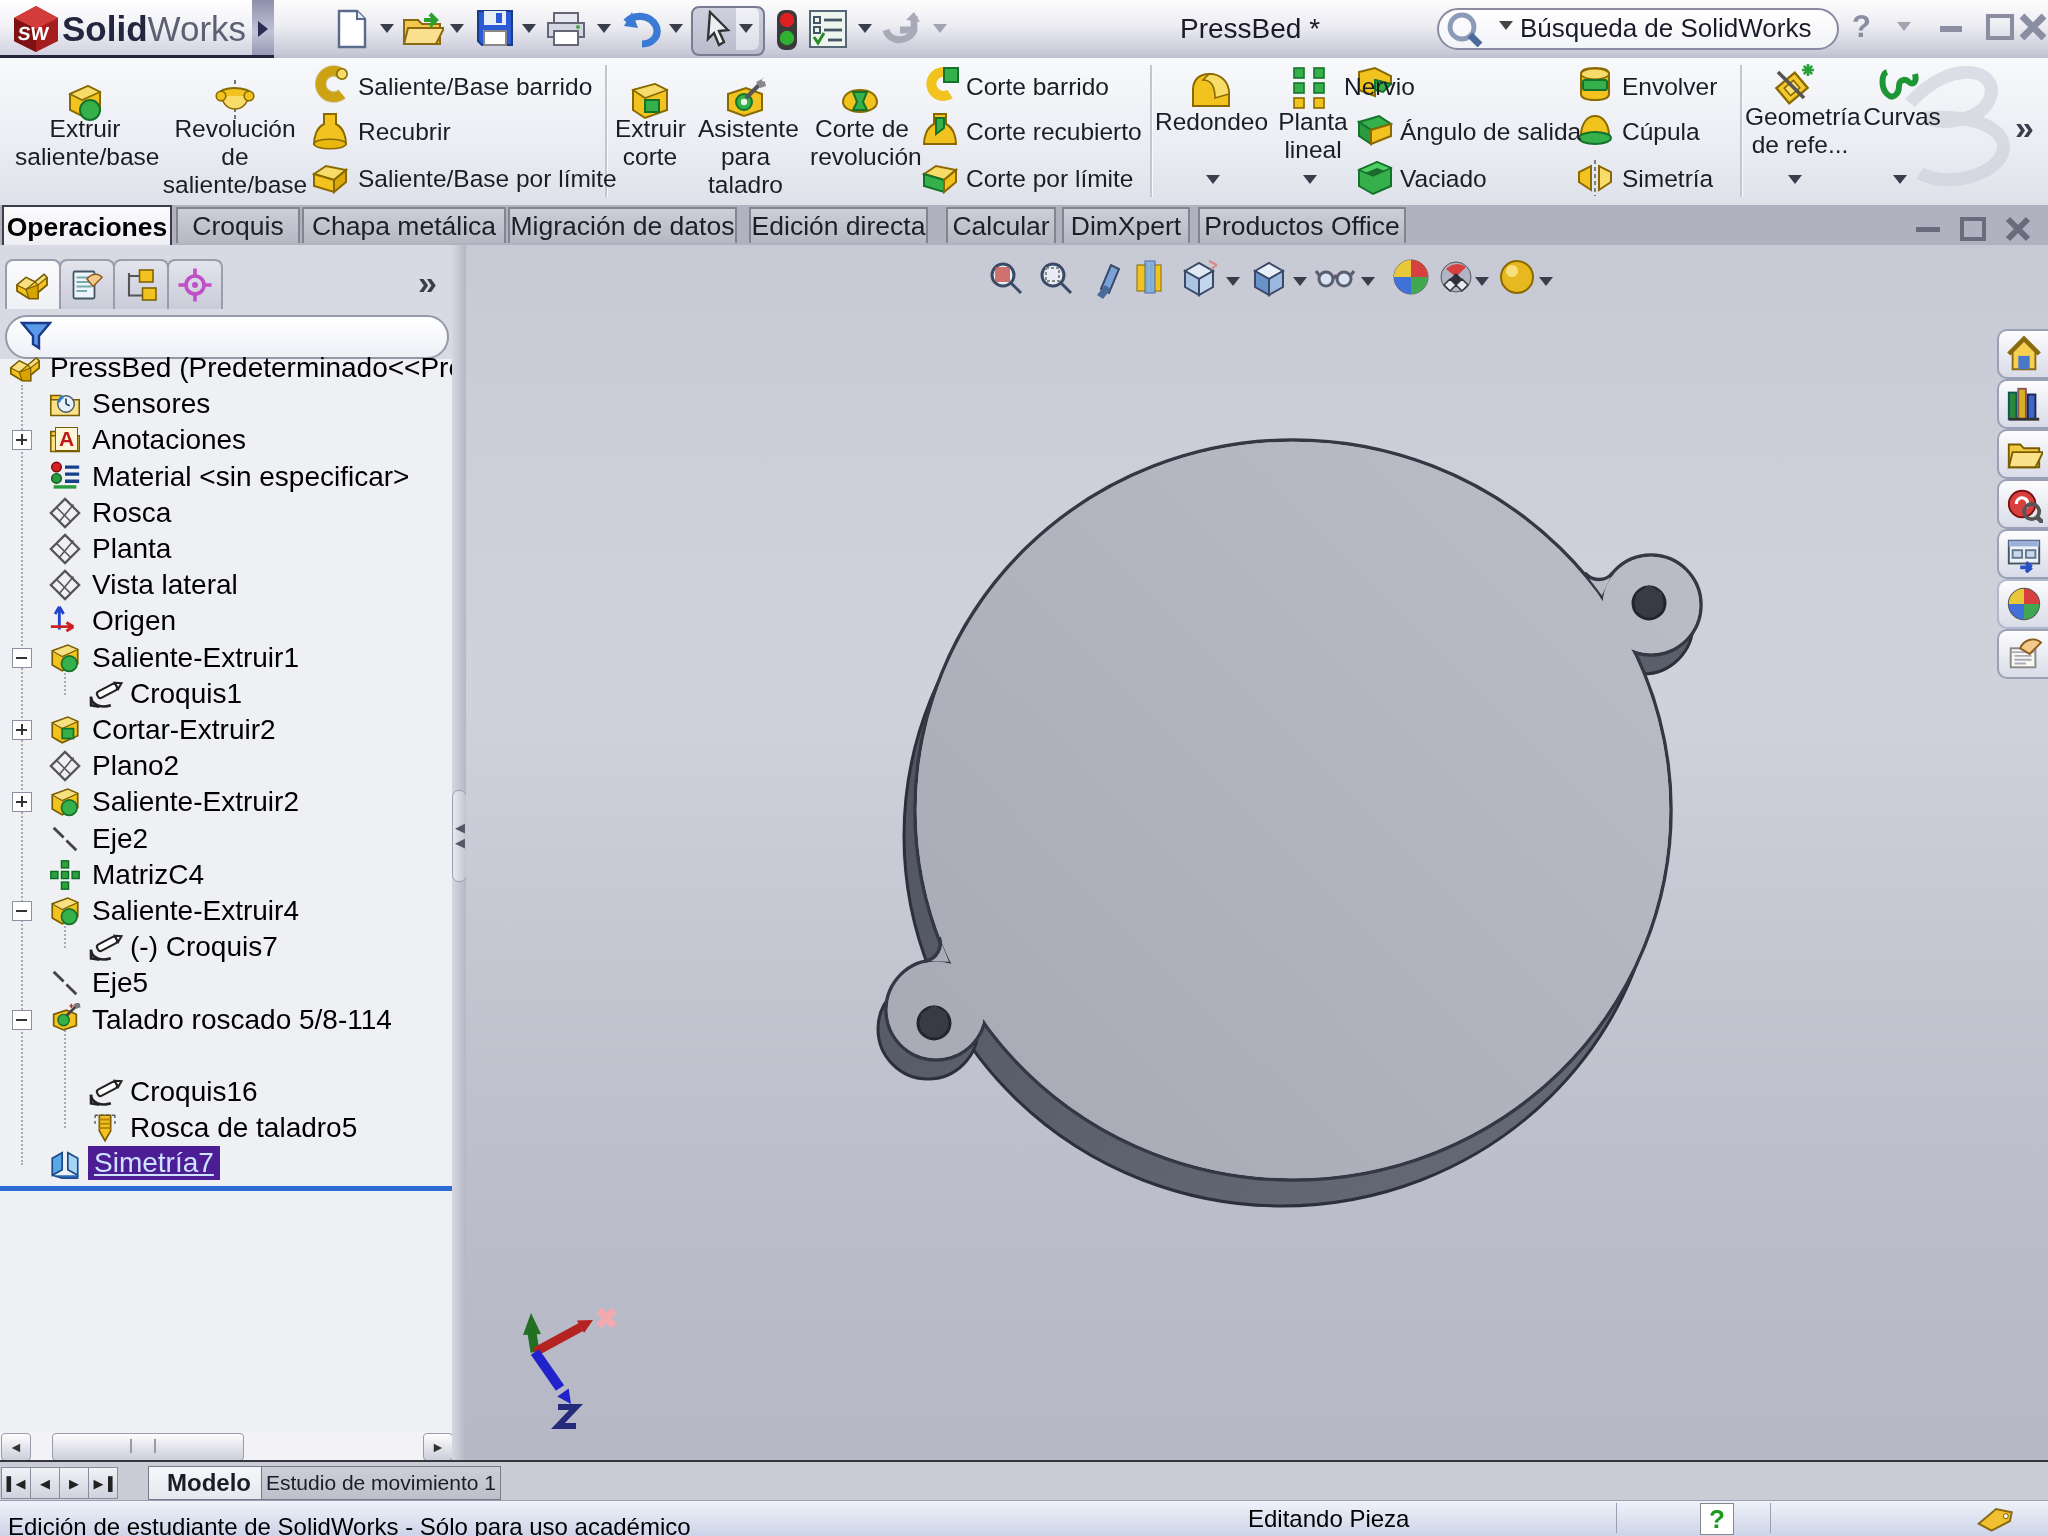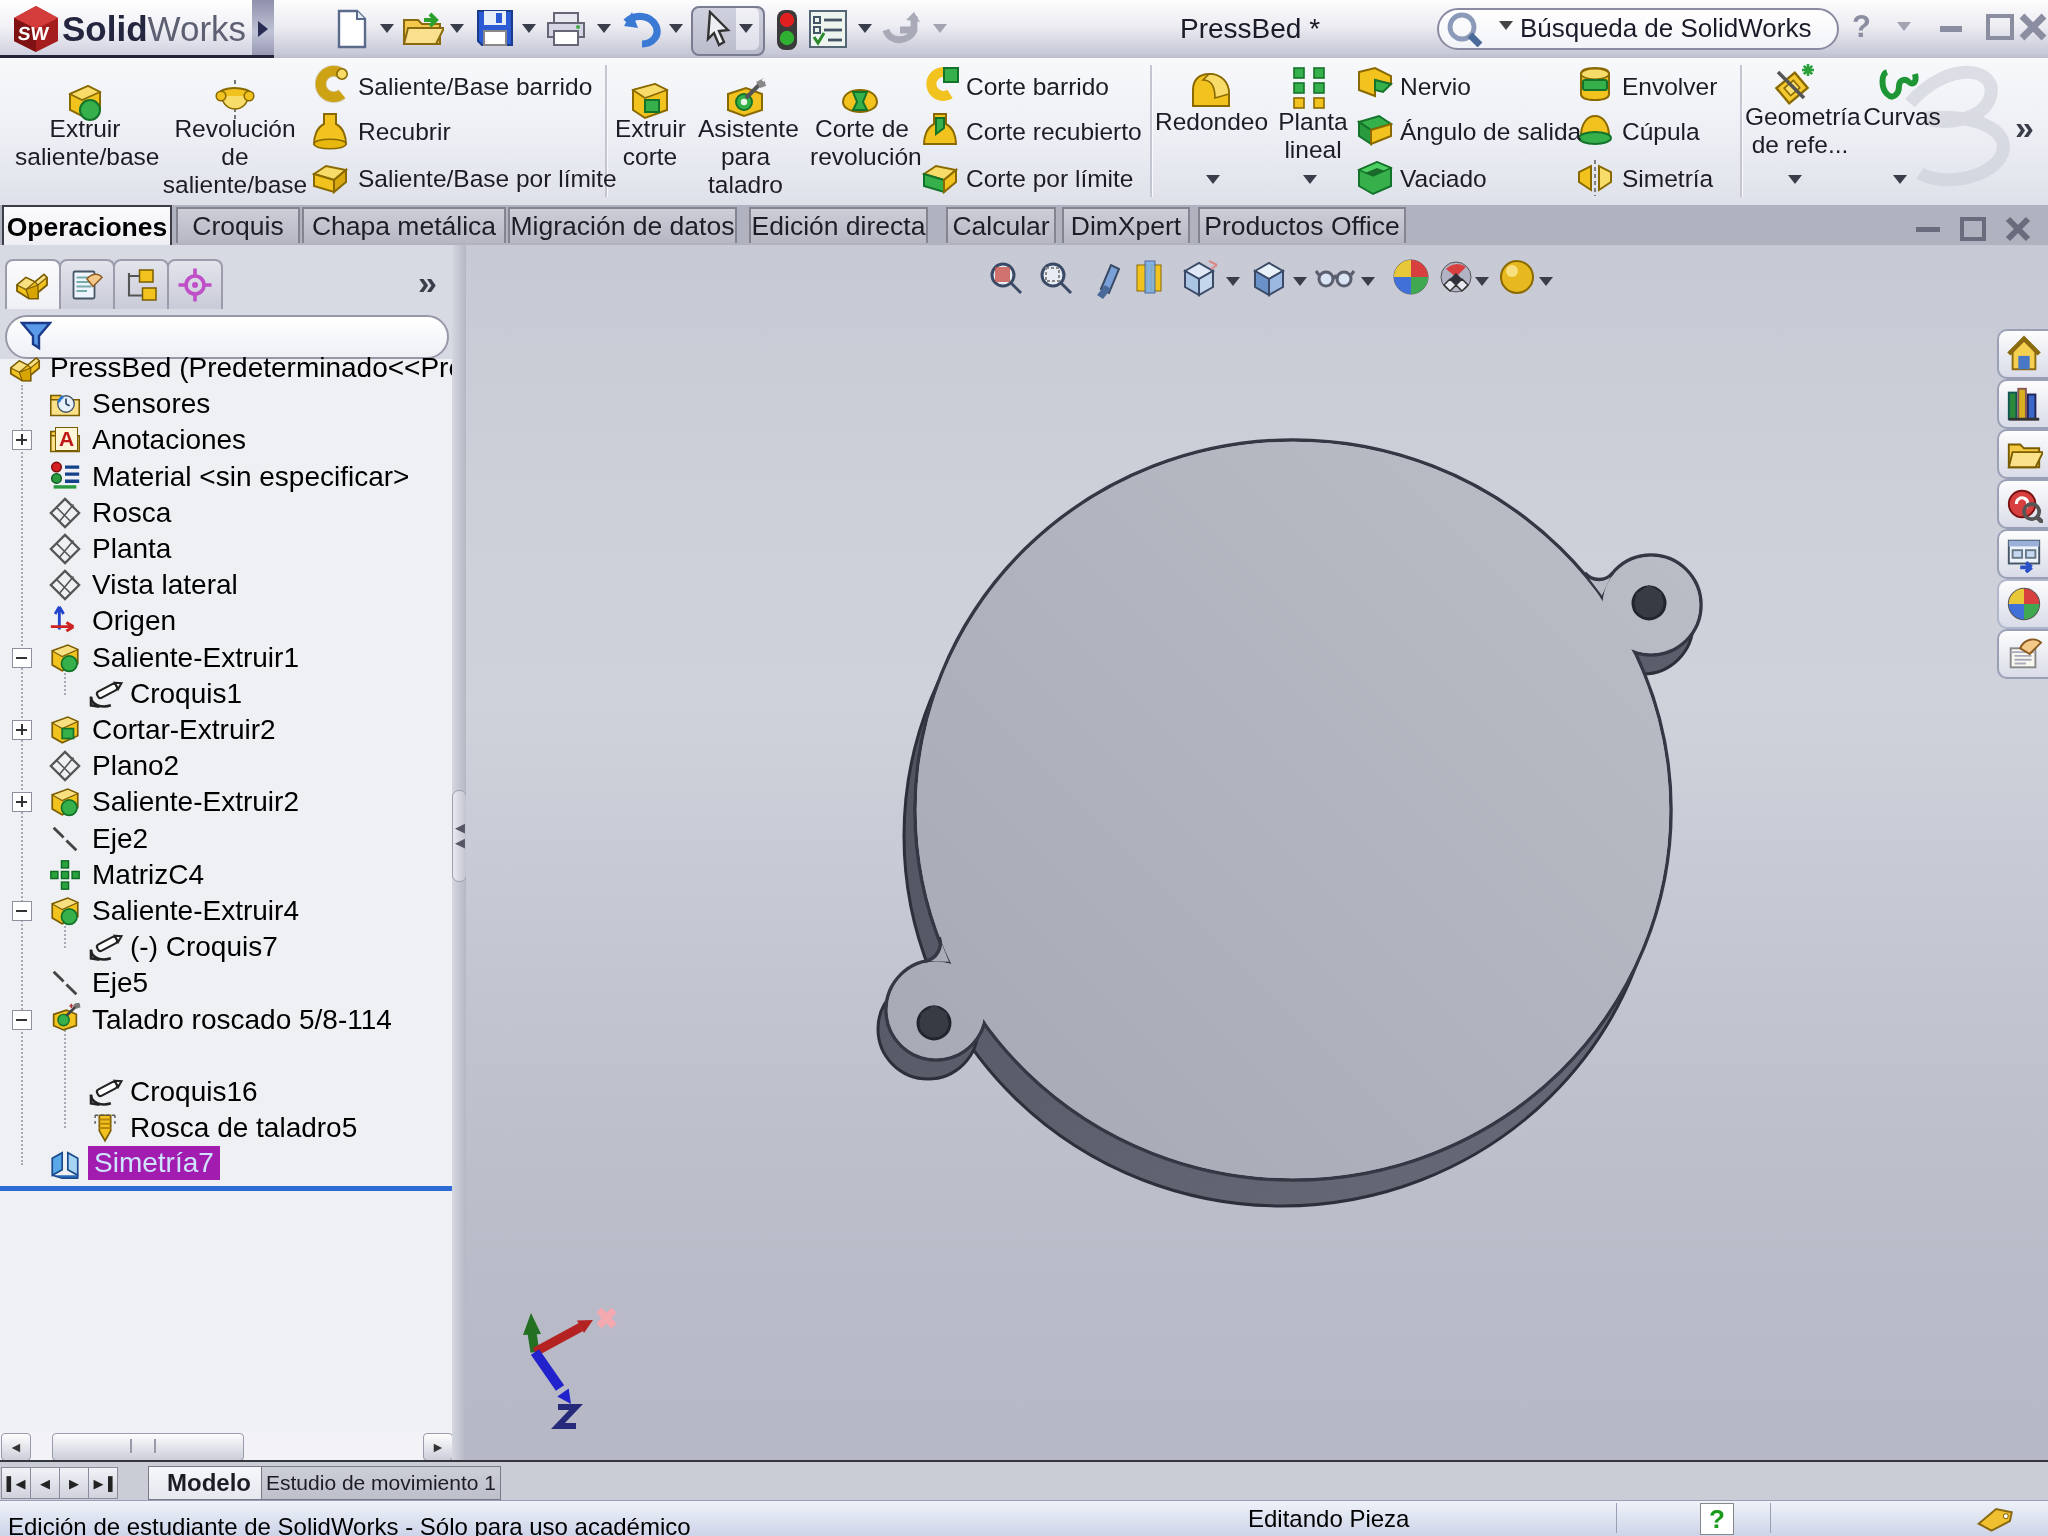--- a/index.html
+++ b/index.html
@@ -289,21 +289,21 @@
 para
 taladro</div>
   <div class="abs rlabel" style="left:810px;top:57px;width:104px;">Corte de
 revolución</div>
   <div class="abs rlabelL" style="left:966px;top:15px;">Corte barrido</div>
   <div class="abs rlabelL" style="left:966px;top:60px;">Corte recubierto</div>
   <div class="abs rlabelL" style="left:966px;top:107px;">Corte por límite</div>
   <div class="abs rlabel" style="left:1155px;top:50px;width:110px;">Redondeo</div>
   <div class="abs rlabel" style="left:1273px;top:50px;width:80px;">Planta
 lineal</div>
-  <div class="abs rlabelL" style="left:1400px;top:15px;text-align:right;">Nervio</div>
+  <div class="abs rlabelL" style="left:1344px;top:15px;text-align:right;">Nervio</div>
   <div class="abs rlabelL" style="left:1400px;top:60px;">Ángulo de salida</div>
   <div class="abs rlabelL" style="left:1400px;top:107px;">Vaciado</div>
   <div class="abs rlabelL" style="left:1622px;top:15px;">Envolver</div>
   <div class="abs rlabelL" style="left:1622px;top:60px;">Cúpula</div>
   <div class="abs rlabelL" style="left:1622px;top:107px;">Simetría</div>
   <div class="abs rlabel" style="left:1745px;top:45px;width:110px;">Geometría
 de refe...</div>
   <div class="abs rlabel" style="left:1862px;top:45px;width:80px;">Curvas</div>
 </div>
 <div class="abs" id="tabrow">
@@ -580,21 +580,21 @@
   <div class="trow" style="left:0;top:865px;width:452px;">
     <svg style="position:absolute;left:88px;top:1px" width="34" height="34">
         <use href="#i-thread"></use>
       </svg>
     <div style="position:absolute;left:130px;top:2px;">Rosca de taladro5</div>
   </div>
   <div class="trow" style="left:0;top:901px;width:452px;">
     <svg style="position:absolute;left:48px;top:1px" width="34" height="34">
         <use href="#i-mirror"></use>
       </svg>
-    <div style="position:absolute;left:88px;top:0px;height:34px;background:#a21caf;color:#cfe2ff;padding:0 6px;line-height:34px;">Simetría7</div>
+    <div style="position:absolute;left:88px;top:0px;height:34px;background:#4c1d95;color:#cfe2ff;padding:0 6px;line-height:34px;text-decoration:underline;">Simetría7</div>
   </div>
   <div class="abs" style="left:0;top:941px;width:452px;height:5px;background:#2b6bd3;"></div>
   <div class="abs" style="left:0;top:1187px;width:452px;height:28px;background:#f3f3f7;"></div>
   <div class="abs sbtn" style="left:1px;top:1188px;">◄</div>
   <div class="abs sbtn" style="left:423px;top:1188px;">►</div>
   <div class="abs" style="left:52px;top:1188px;width:190px;height:26px;background:linear-gradient(#fdfdfe,#cbcdd9);border:1px solid #9a9bac;border-radius:4px;"></div>
   <div class="abs" style="left:130px;top:1194px;width:22px;height:14px;border-left:2px solid #99a;border-right:2px solid #99a;"></div>
 </div>
 <div class="abs" id="splitter">
     <div class="abs" style="left:0px;top:545px;width:13px;height:90px;background:linear-gradient(90deg,#e8e9f0,#c2c4d0);border:1px solid #9aa0b0;border-radius:7px;"></div>

